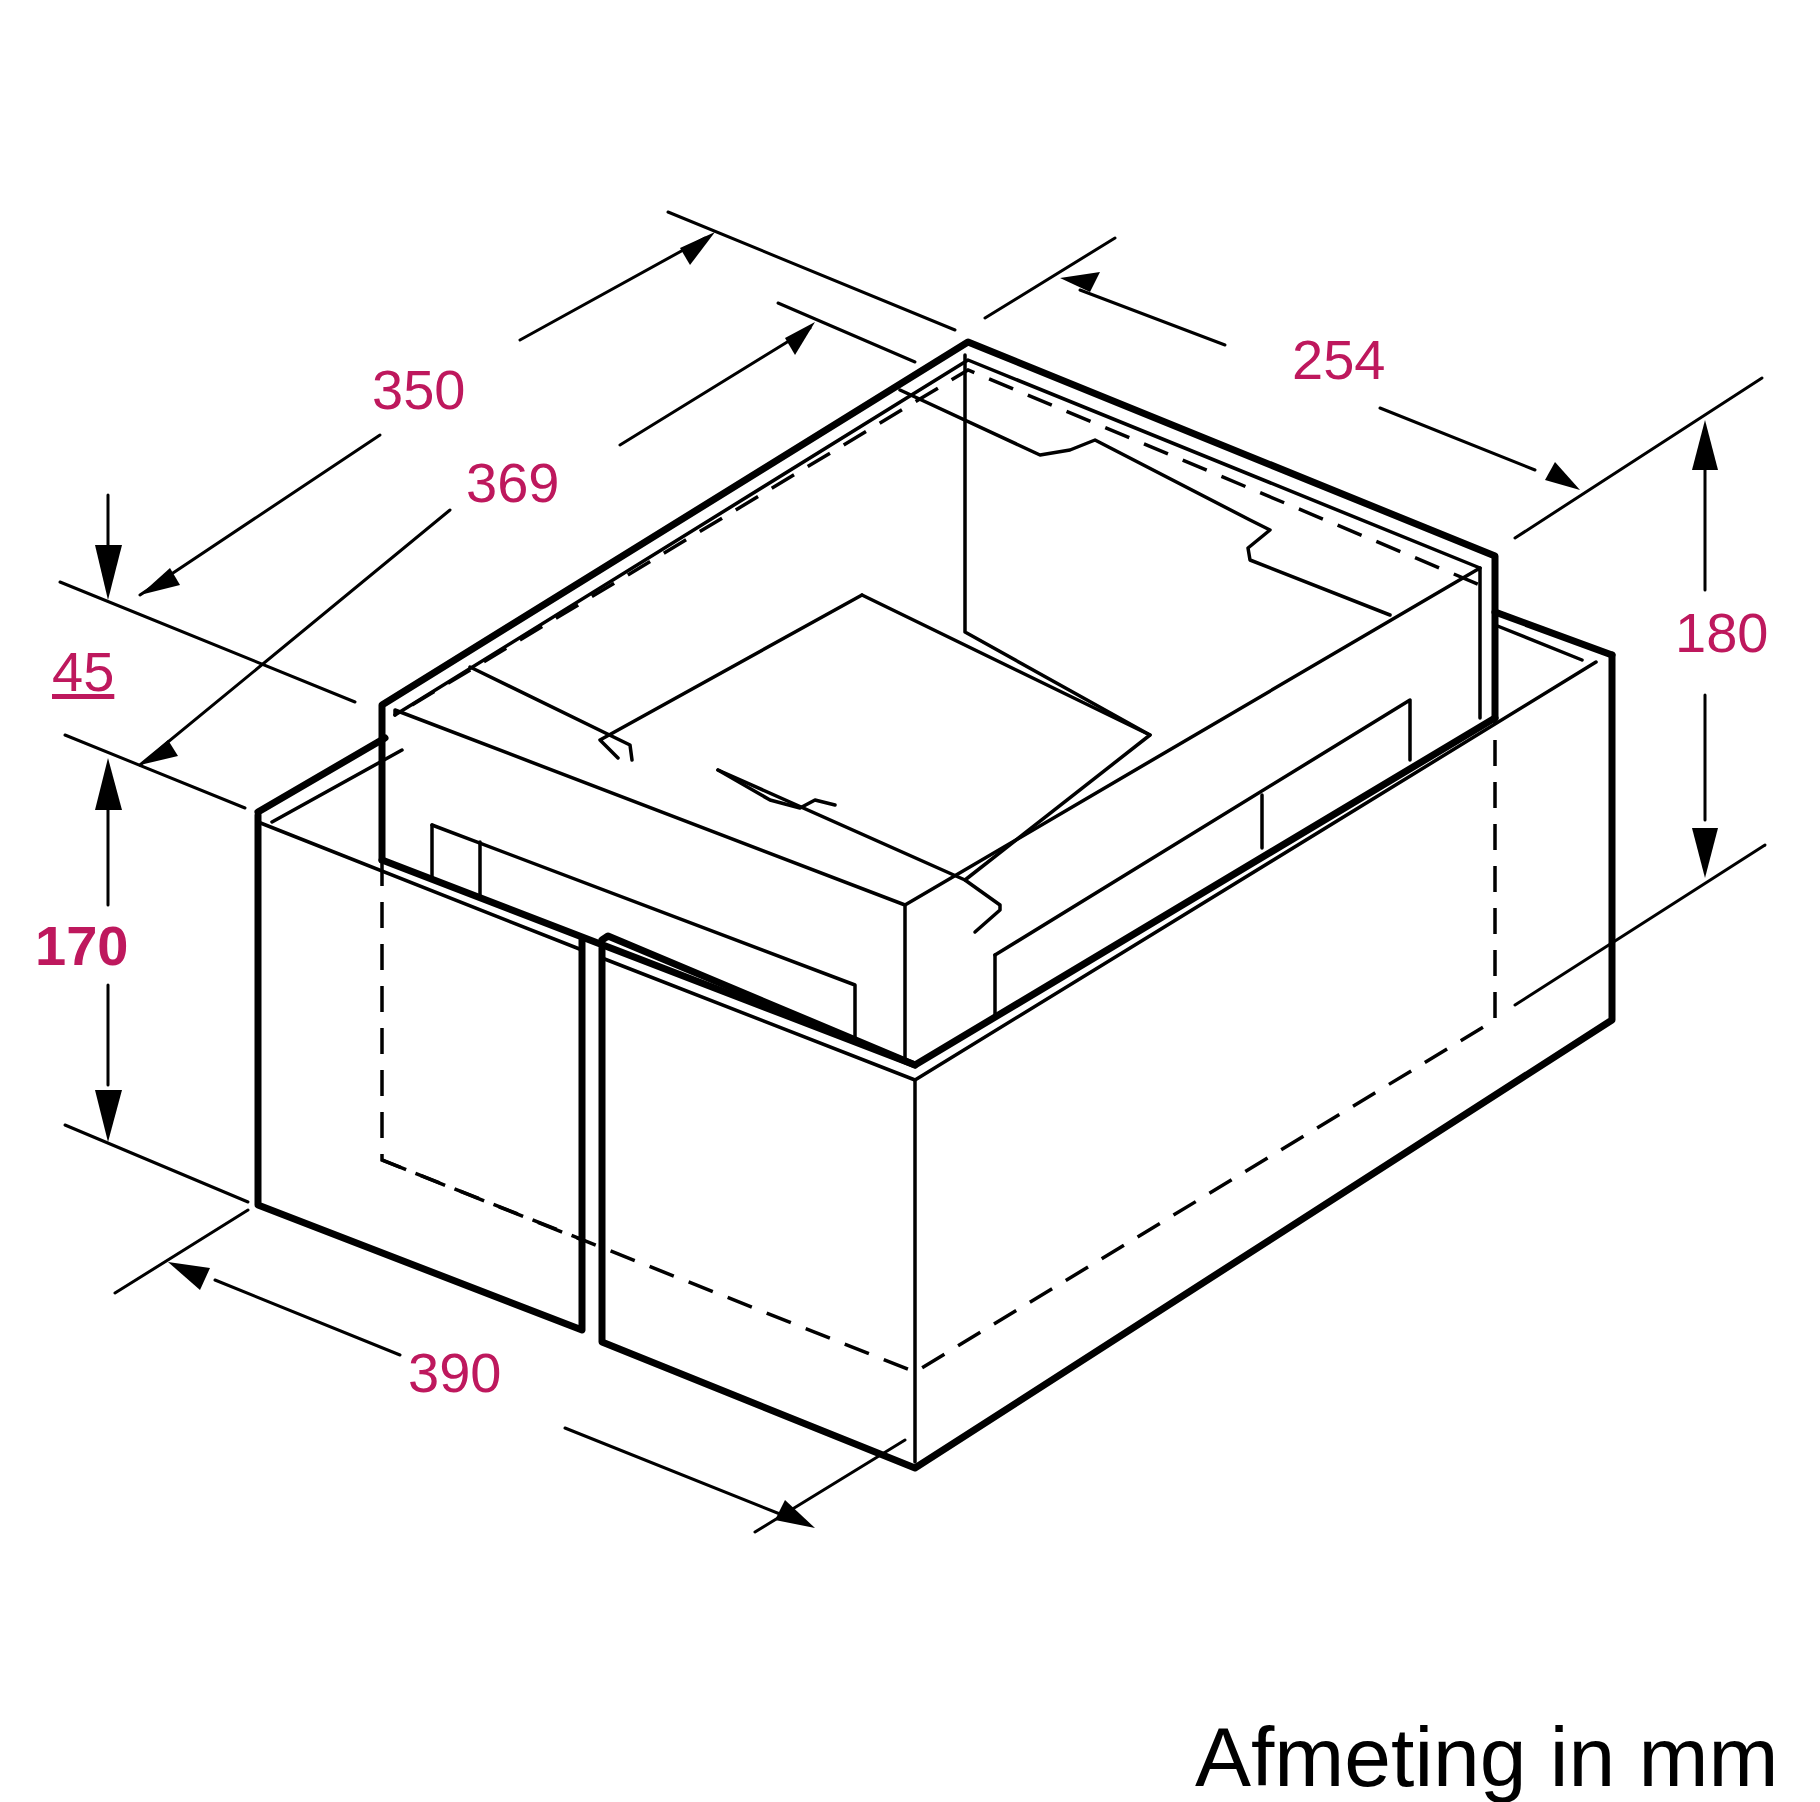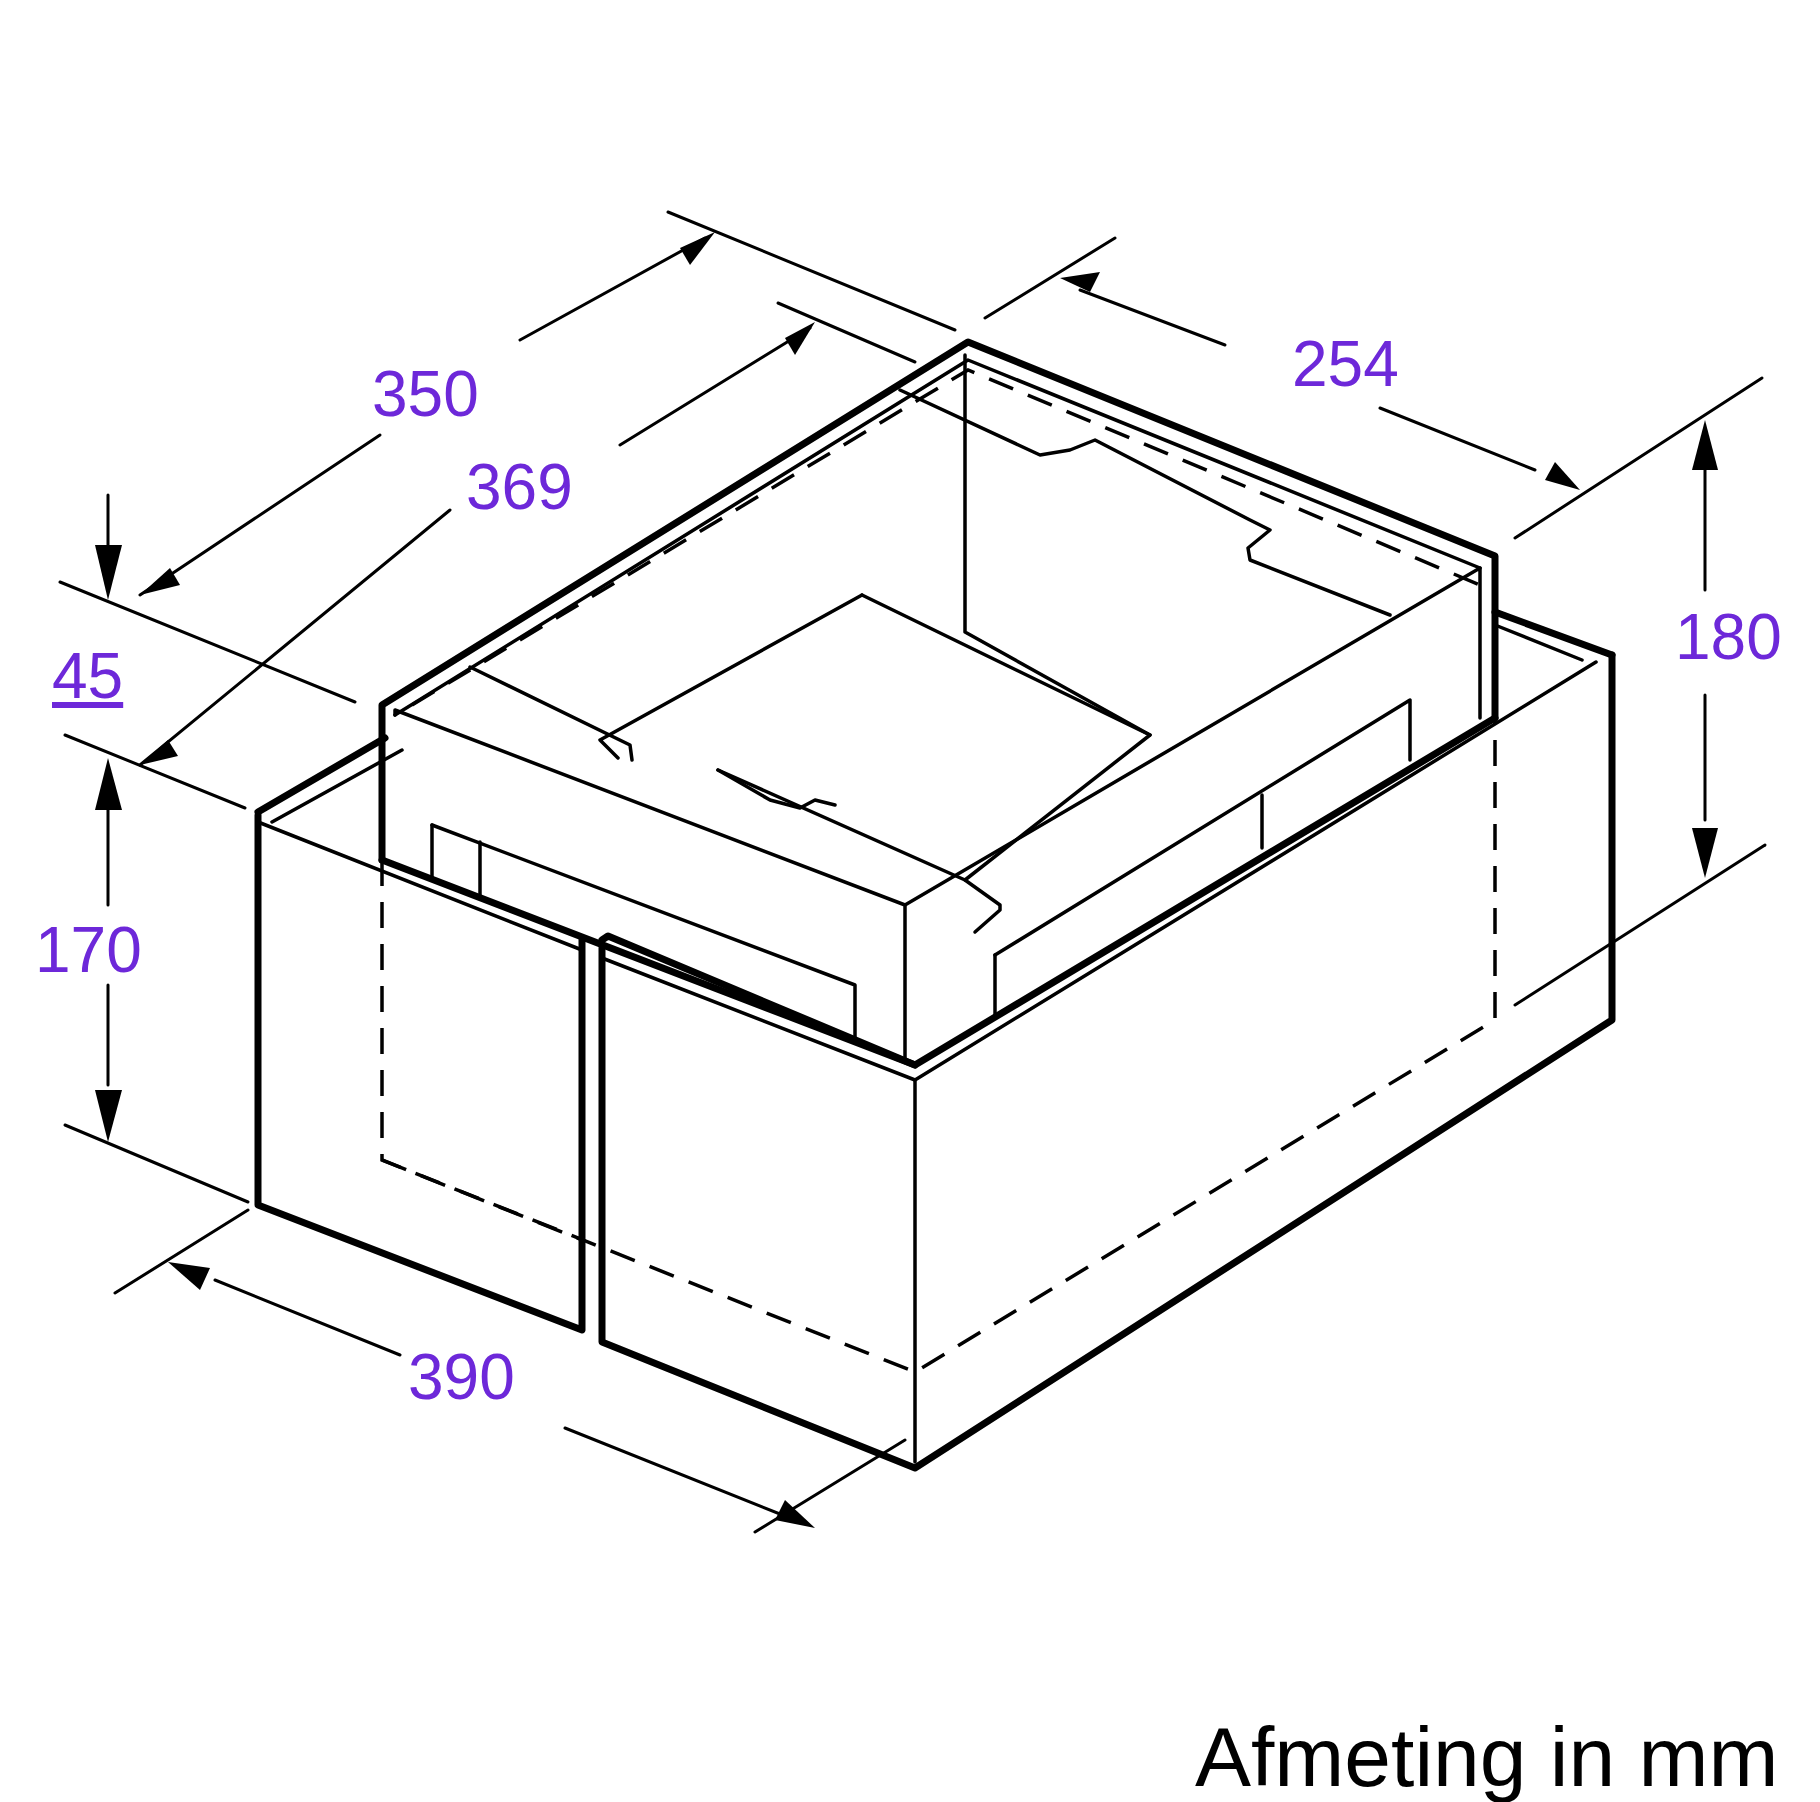--- a/index.html
+++ b/index.html
@@ -1,23 +1,23 @@
 <!DOCTYPE html>
 <html><head>
 <meta charset="utf-8">
 <style>
   html, body { margin: 0; padding: 0; background: #ffffff; }
   body { width: 1820px; height: 1802px; position: relative; overflow: hidden; }
   #drawing { position: absolute; left: 0; top: 0; width: 1820px; height: 1802px; }
   .dim-label {
     position: absolute;
     font-family: "Liberation Sans", sans-serif;
-    font-size: 64px;
+    font-size: 56px;
     line-height: 1;
-    color: #6d28d9;
+    color: #be185d;
     white-space: nowrap;
   }
   .caption {
     position: absolute;
     font-family: "Liberation Sans", sans-serif;
     font-size: 84px;
     line-height: 1;
     color: #000000;
     white-space: nowrap;
   }
@@ -120,16 +120,16 @@
     <polygon class="arrow" points="168,1262 210,1268 200,1290"></polygon>
     <polygon class="arrow" points="815,1528 775,1520 785,1500"></polygon>
   </g>
 </svg>
 
 <div class="dim-label" style="left:372px; top:362px;">350</div>
 <div class="dim-label" style="left:466px; top:455px;">369</div>
 <div class="dim-label" style="left:1292px; top:332px;">254</div>
 <div class="dim-label" style="left:1635px; top:605px;margin-left:40px;">180</div>
 <div class="dim-label" style="left:52px; top:644px;text-decoration:underline;">45</div>
-<div class="dim-label" style="left:35px; top:918px;">170</div>
+<div class="dim-label" style="left:35px; top:918px;font-weight:bold;">170</div>
 <div class="dim-label" style="left:408px; top:1345px;">390</div>
 
 <div class="caption" style="left:1195px; top:1715px;text-align:right;">Afmeting in mm</div>
 
 </body></html>

